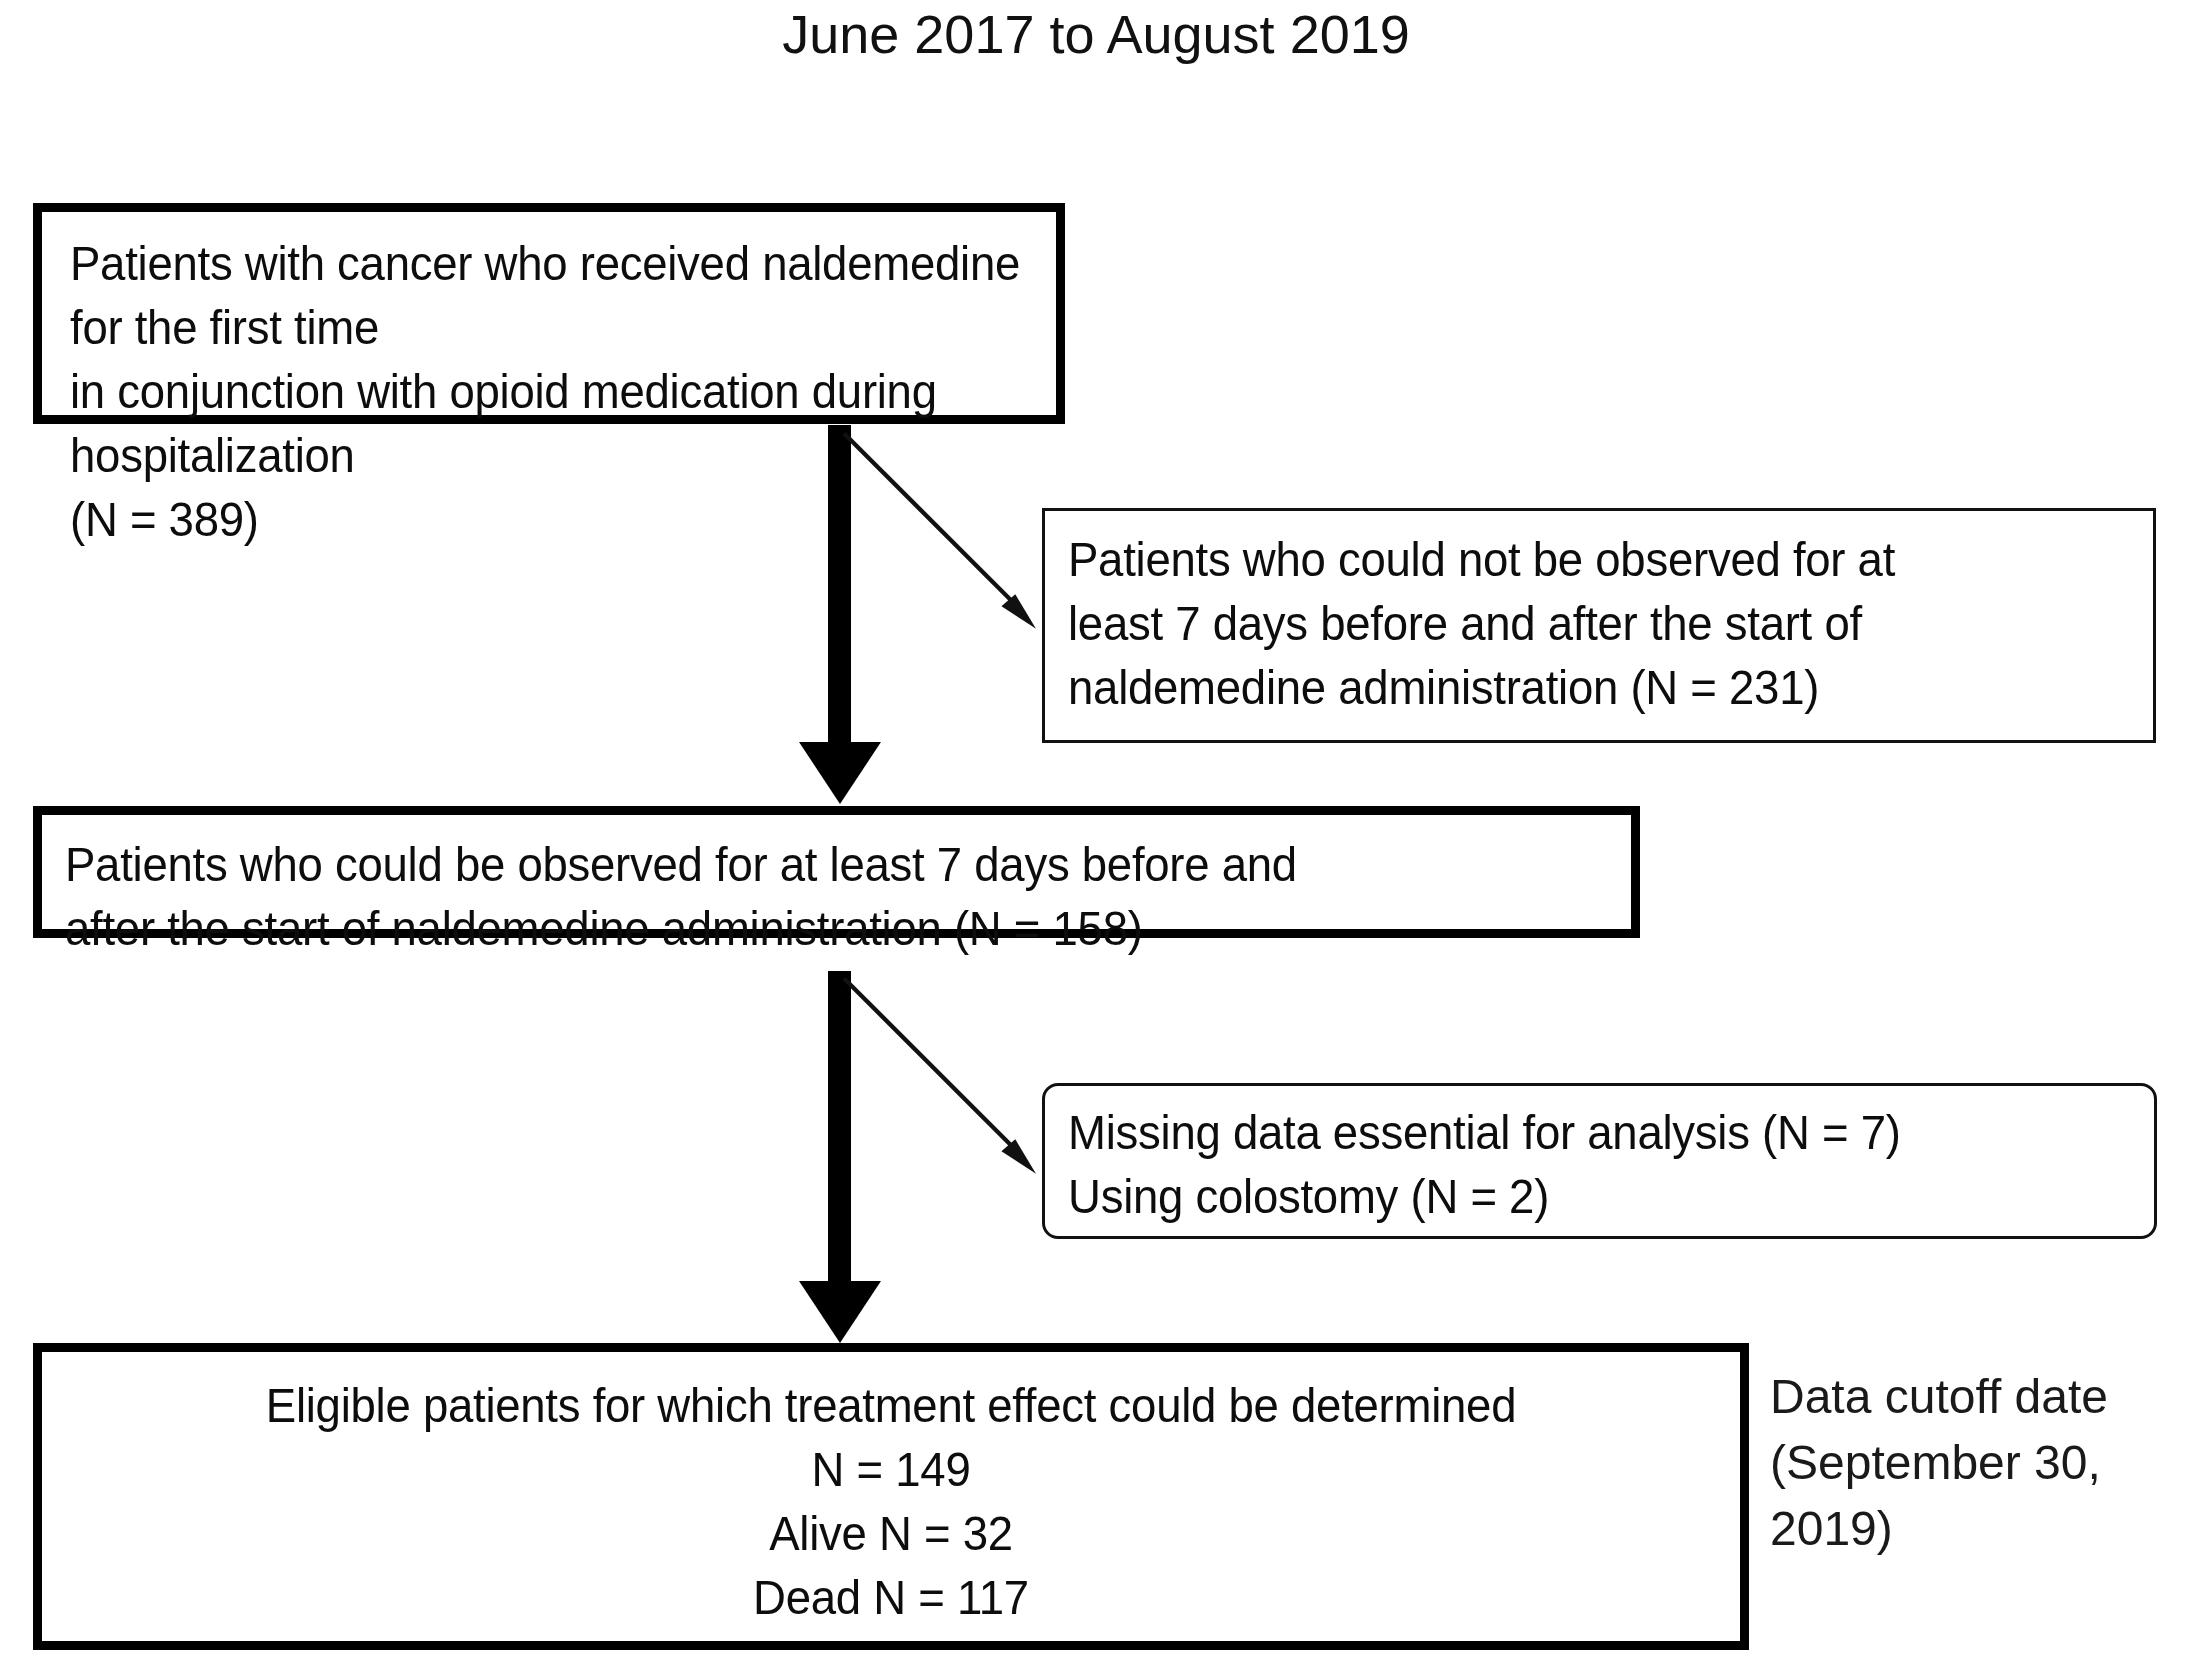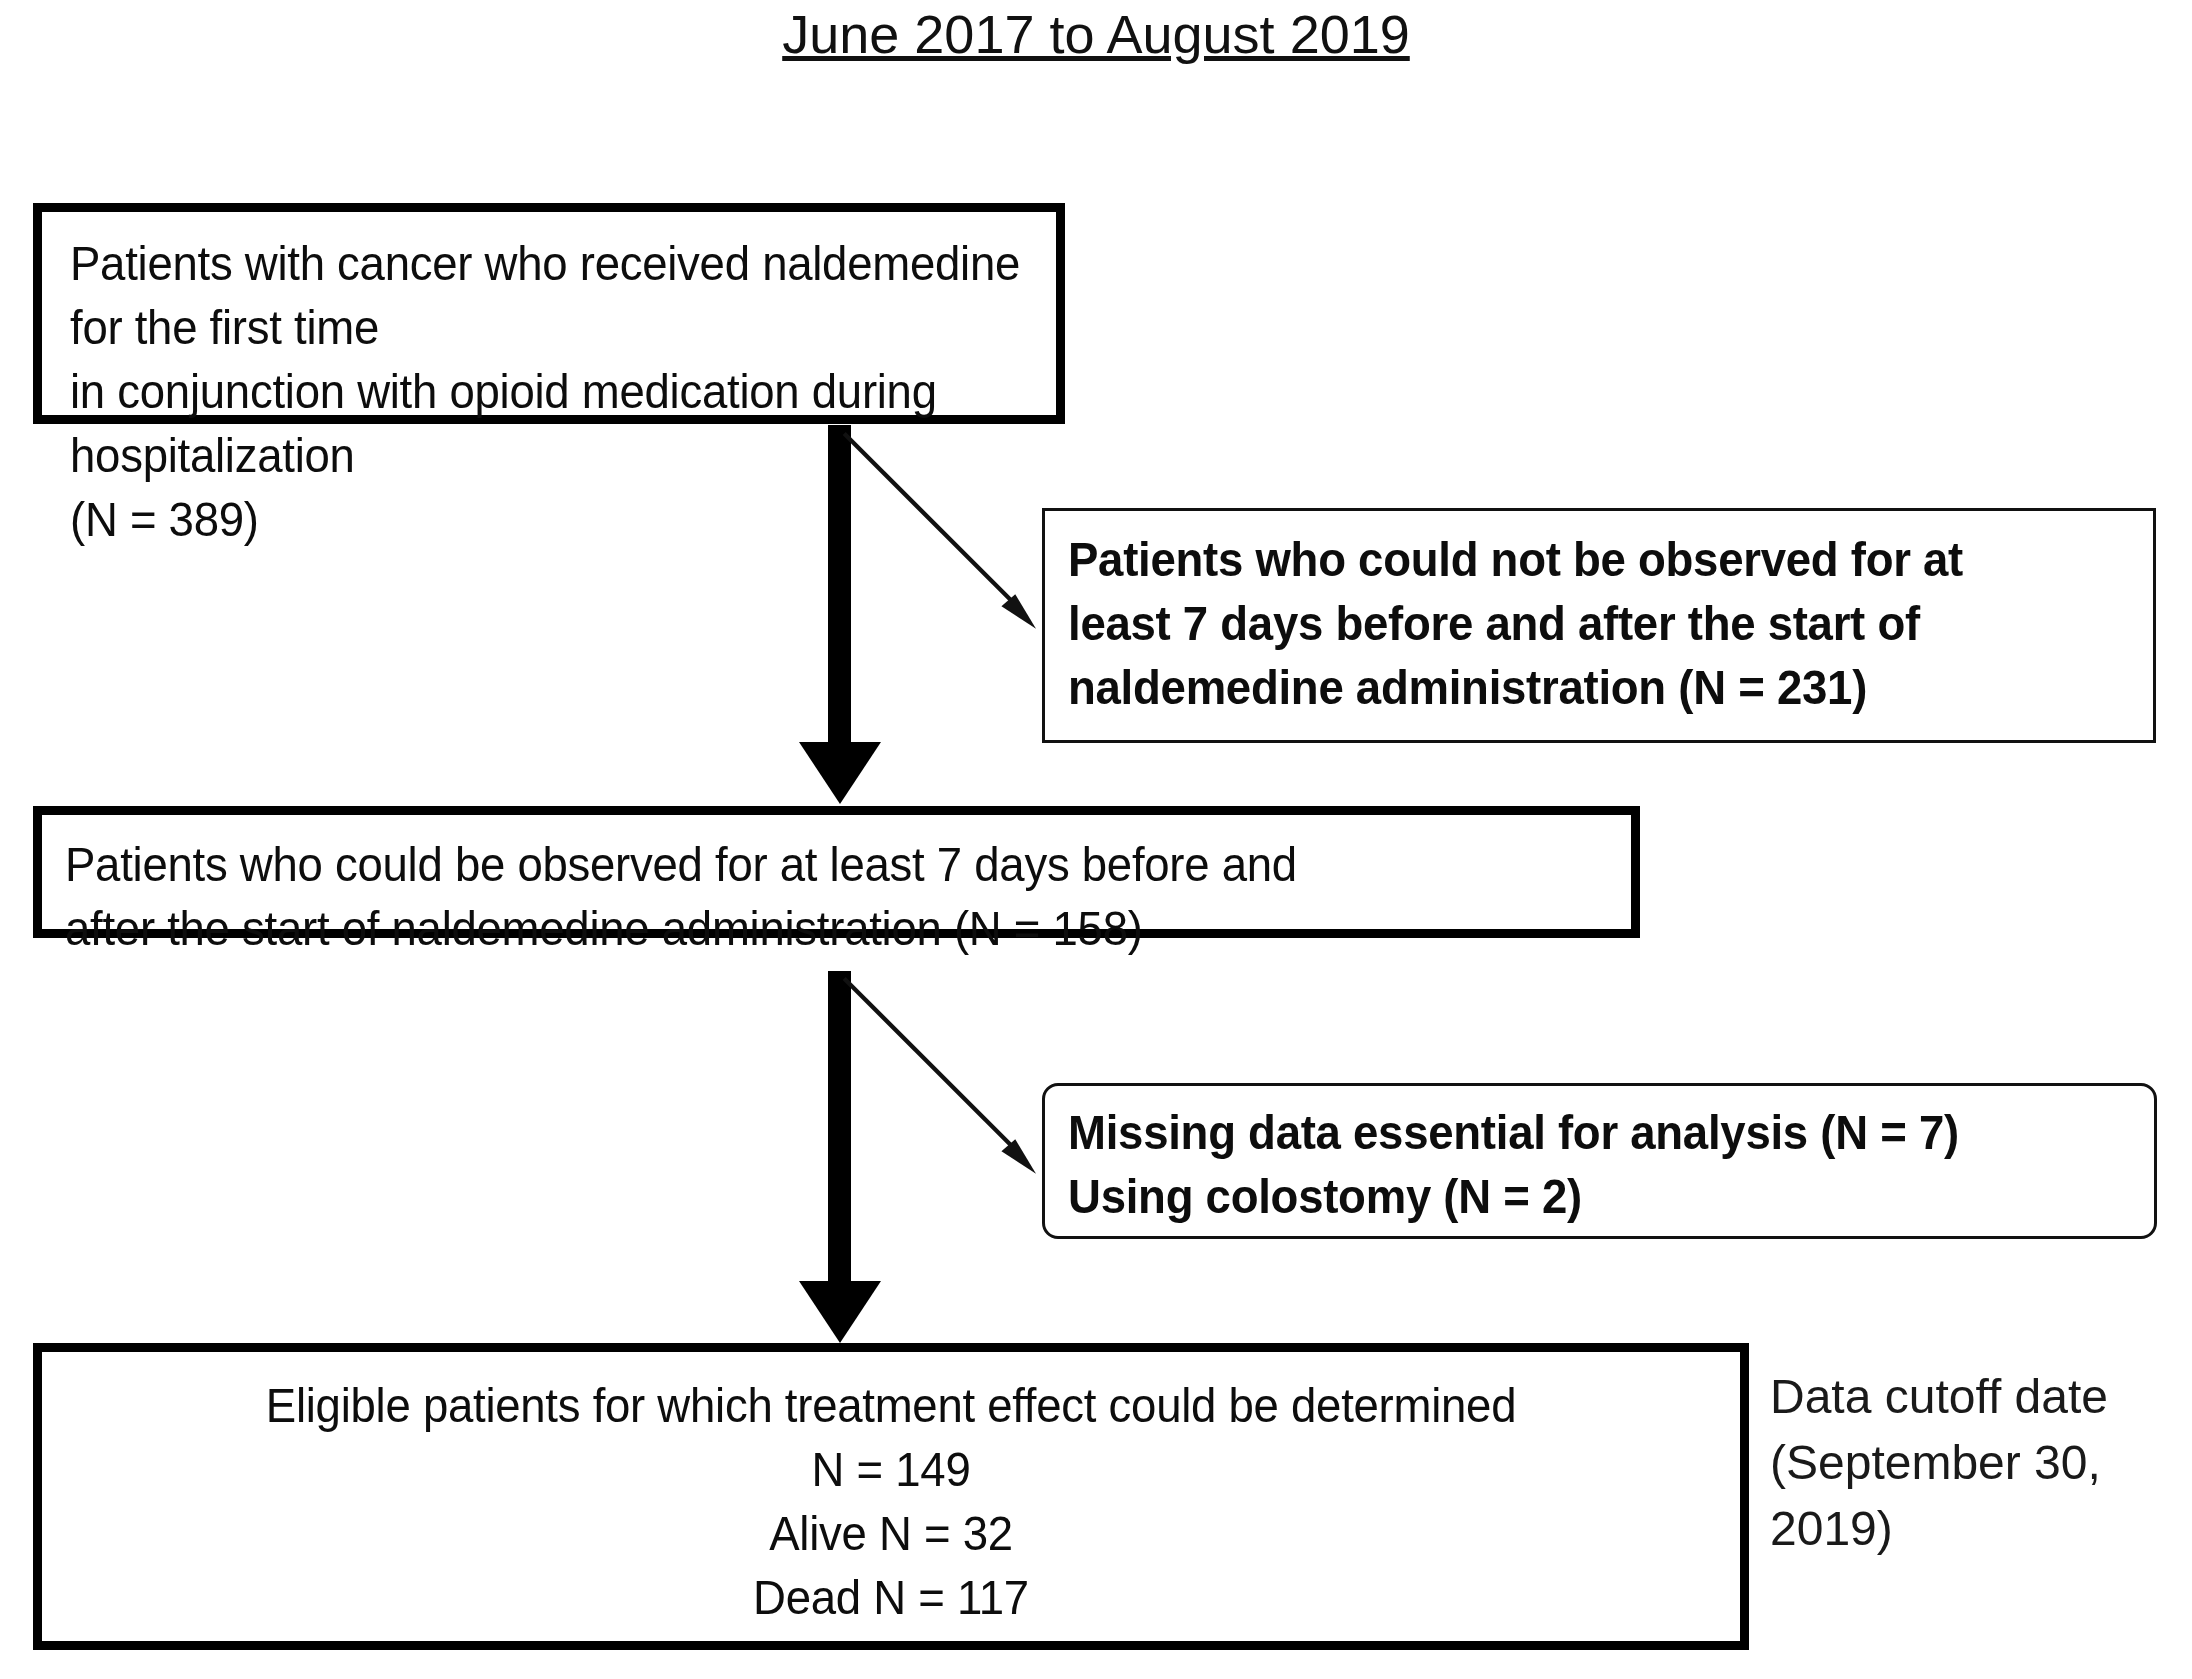--- a/index.html
+++ b/index.html
@@ -25,35 +25,33 @@
     left: 0;
     top: 7px;
     width: 2192px;
     text-align: center;
     font-size: 54px;
     line-height: 1.0;
     letter-spacing: 0px;
     white-space: nowrap;
     color: #111111;
     font-family: "Liberation Sans", sans-serif;
-    text-decoration: underline;
   }
 
   
   .box {
     position: absolute;
     box-sizing: border-box;
     background: #ffffff;
   }
   .box-thick {
     border: 9.5px solid #000000;
   }
   .box-thin {
     border: 3.5px solid #111111;
-    font-weight: bold;
   }
   .box-text {
     position: absolute;
     white-space: pre-line;
     color: #0d0d0d;
     font-family: "Liberation Sans", sans-serif;
     font-size: 49px;
     line-height: 64px;
     letter-spacing: -0.3px;
     transform: scaleX(0.93);

